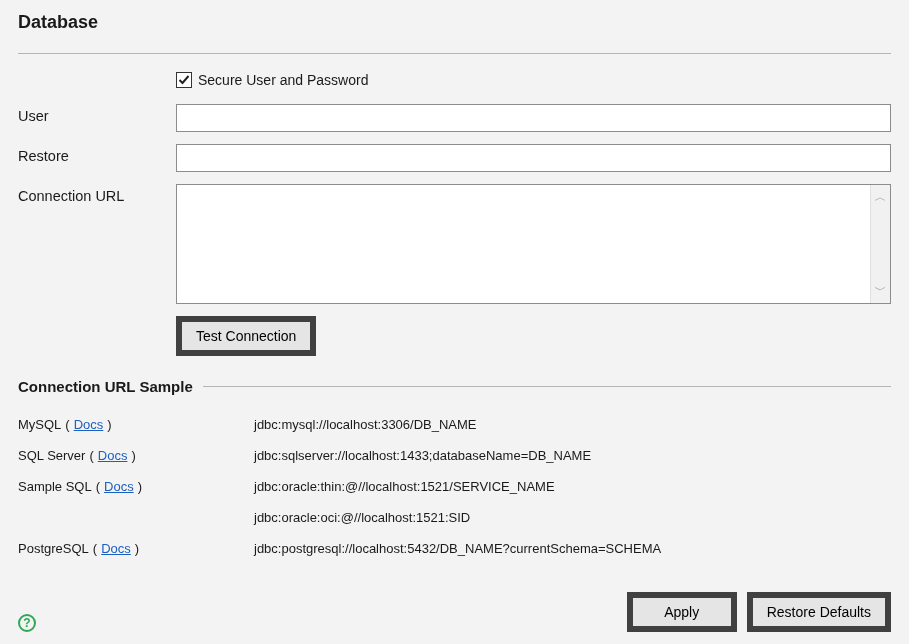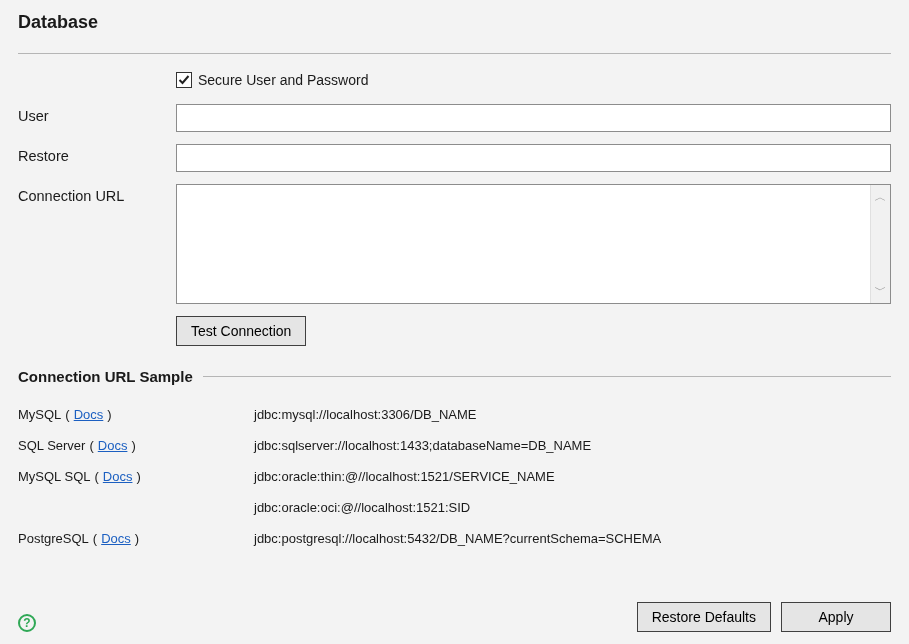--- a/index.html
+++ b/index.html
@@ -93,21 +93,21 @@
       background: #f1f1f1;
       border-left: 1px solid #e0e0e0;
     }
     .scroll-arrow {
       color: #9a9a9a;
       font-size: 12px;
       user-select: none;
       padding: 4px 0;
     }
     .btn {
-      border: 1px solid #404040;
+      border: 6px solid #404040;
       background: #e5e5e5;
       padding: 6px 14px;
       font-size: 14px;
       font-family: inherit;
       cursor: pointer;
     }
     .test-row { grid-column: 2; }
     .section-header {
       display: flex;
       align-items: center;
@@ -223,21 +223,21 @@
 
     <div class="sample-label">
       <span>SQL Server</span>
       <span>(</span>
         <span class="docs-link">Docs</span>
         <span>)</span>
     </div>
     <div>jdbc:sqlserver://localhost:1433;databaseName=DB_NAME</div>
 
     <div class="sample-label">
-      <span>MySQL SQL</span>
+      <span>Sample SQL</span>
       <span>(</span>
         <span class="docs-link">Docs</span>
         <span>)</span>
     </div>
     <div>jdbc:oracle:thin:@//localhost:1521/SERVICE_NAME</div>
 
     <div></div>
     <div>jdbc:oracle:oci:@//localhost:1521:SID</div>
 
     <div class="sample-label">
@@ -246,16 +246,16 @@
         <span class="docs-link">Docs</span>
         <span>)</span>
     </div>
     <div>jdbc:postgresql://localhost:5432/DB_NAME?currentSchema=SCHEMA</div>
   </div>
 </div>
 
 <div class="footer">
   <span class="help-icon">?</span>
   <div class="footer-buttons">
+    <button class="btn">Apply</button>
     <button class="btn">Restore Defaults</button>
-    <button class="btn">Apply</button>
   </div>
 </div>
 
 </body></html>

